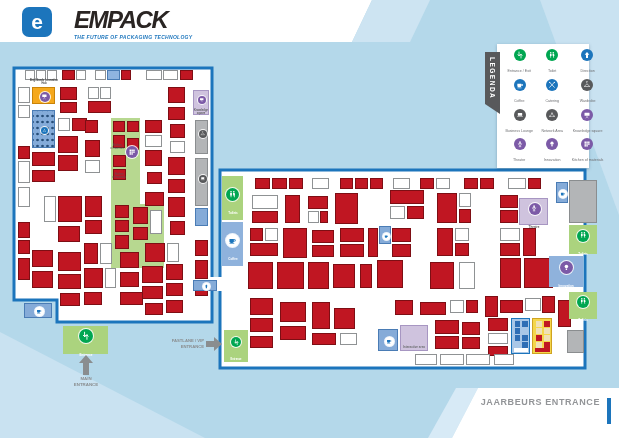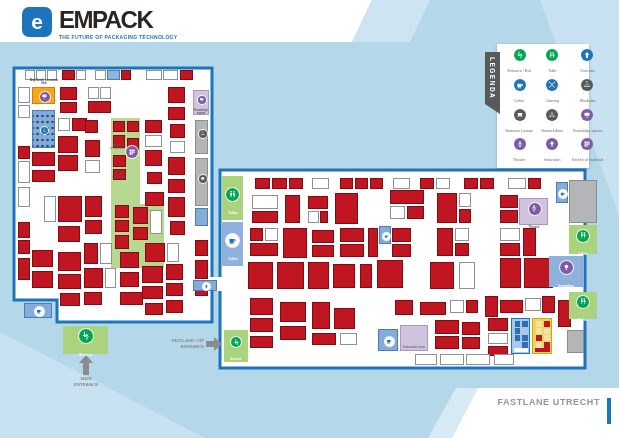--- a/index.html
+++ b/index.html
@@ -3,21 +3,21 @@
 <meta charset="utf-8">
 <style>
   html,body{margin:0;padding:0;background:#e8eef2;}
   #stage{position:relative;width:619px;height:438px;background:#b4d8ea;overflow:hidden;
          font-family:"Liberation Sans",sans-serif;}
   svg.layer{position:absolute;left:0;top:0;}
   
   #logo{position:absolute;left:22px;top:7px;display:flex;align-items:flex-start;}
   #logo-mark{width:30px;height:30px;background:#1c75bc;border-radius:7px;color:#fff;
              font-weight:bold;font-size:21px;display:flex;align-items:center;justify-content:center;}
-  #logo-text{margin-left:7px;}
+  #logo-text{margin-left:22px;font-style:italic;}
   #logo-name{font-size:24px;font-weight:bold;color:#2a2523;letter-spacing:-1.5px;line-height:26px;}
   #logo-tagline{font-size:5px;font-weight:bold;color:#1c75bc;letter-spacing:.3px;margin-top:1px;}
   
   #footer{position:absolute;right:19px;top:397px;text-align:right;}
   #venue{font-size:9px;font-weight:bold;color:#939598;letter-spacing:.6px;}
   #dates{font-size:11px;font-weight:bold;color:#2b2a29;letter-spacing:.4px;margin-top:1px;}
   #footer-bar{position:absolute;right:8px;top:398px;width:4px;height:26px;background:#1c75bc;}
   
   #legend{position:absolute;left:497px;top:44px;width:92px;height:124px;background:#fff;
           box-shadow:0 1px 3px rgba(40,70,100,.35);}
@@ -626,21 +626,21 @@
                 <rect x="9.9" y="15.3" width="4.4" height="4.4"></rect>
               </g>
             </svg>
           </div>
           <div class="lg-lb"><span>Kitchen of materials</span></div>
         </div>
       </div>
   </div>
 
   <div id="footer">
-    <div id="venue">FASTLANE UTRECHT</div>
+    <div id="venue">JAARBEURS ENTRANCE</div>
   </div>
   <div id="footer-bar"></div>
 
   <div class="arrow" style="left:79px;top:355px;">
     <svg width="14" height="20">
         <path d="M7 0 L14 8 H10 V20 H4 V8 H0 Z" fill="#8a8d8f"></path>
       </svg>
   </div>
   <div class="arrow" style="left:206px;top:337px;">
     <svg width="16" height="14">

